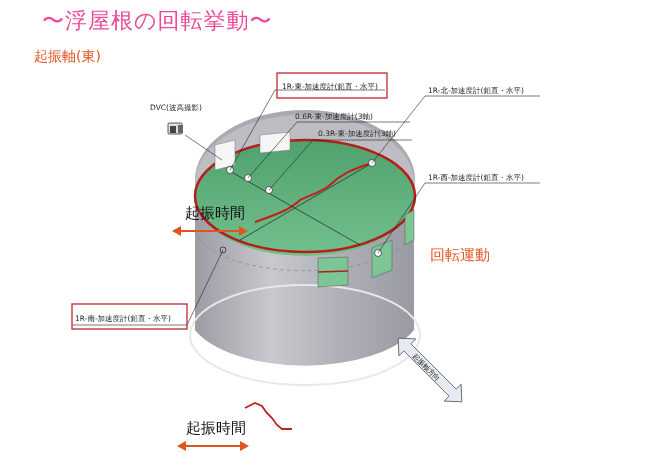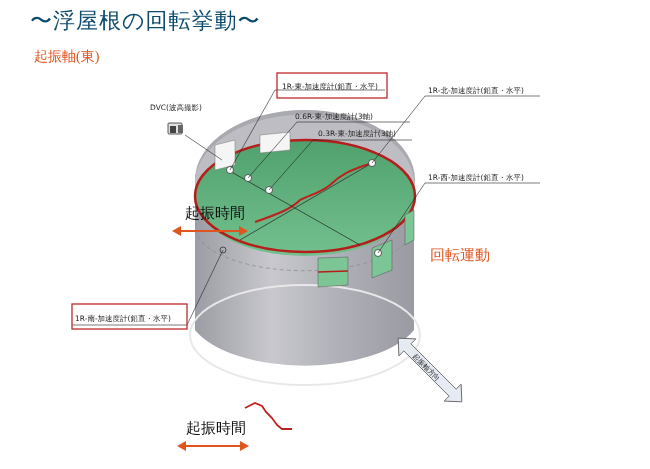--- a/index.html
+++ b/index.html
@@ -1,21 +1,21 @@
 <!DOCTYPE html>
 <html><head>
 <meta charset="utf-8">
 <style>
   html, body { margin: 0; padding: 0; background: #ffffff; }
   body { width: 650px; height: 469px; position: relative; overflow: hidden;
          font-family: "DejaVu Sans", sans-serif; }
-  .title { position: absolute; left: 30px; top: 6px; font-size: 22px; color: #0c4a6e;
+  .title { position: absolute; left: 42px; top: 6px; font-size: 22px; color: #ec4899;
            letter-spacing: 1px; white-space: nowrap; text-align: right; }
   .subtitle { position: absolute; left: 34px; top: 48px; font-size: 14px; color: #e0541f;
-              white-space: nowrap; font-family: Liberation Serif, serif; }
+              white-space: nowrap; }
   svg { position: absolute; left: 0; top: 0; }
   .lbl { font-size: 7.5px; fill: #222; }
   .big { font-size: 15px; fill: #111; }
   .red-big { font-size: 15px; fill: #e0541f; }
 </style>
 </head>
 <body>
 
 <div class="title">〜浮屋根の回転挙動〜</div>
 <div class="subtitle">起振軸(東)</div>

